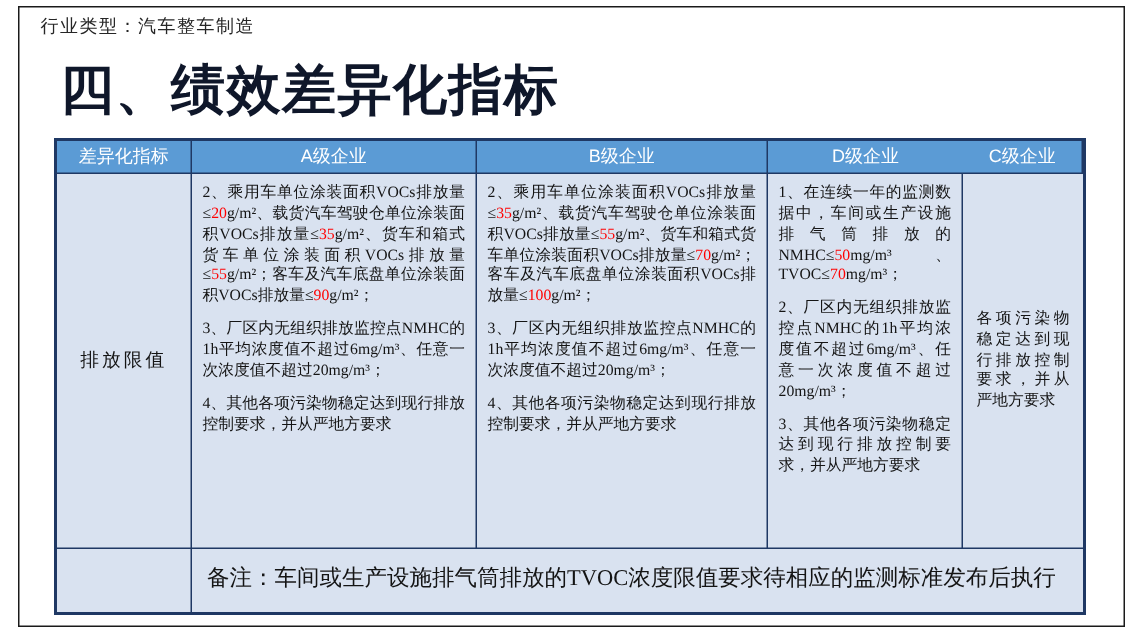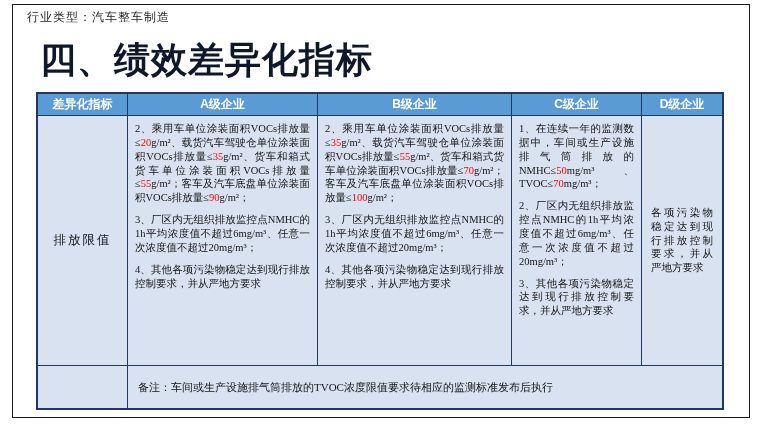--- a/index.html
+++ b/index.html
@@ -23,49 +23,49 @@
     display:grid;
     grid-template-columns:90px 190px 194px 130px 80px;
     grid-template-rows:22px 250px 42px;
     border:2px solid var(--border);
     background:var(--body-bg);
   }
   .cell{box-sizing:border-box;border-right:1px solid var(--border);border-bottom:1px solid var(--border);}
   .no-r{border-right:none;}
   .no-b{border-bottom:none;}
   .th{
-    background:var(--header-bg);color:#ffffff;font-weight:bold;
+    background:var(--header-bg);color:#ffffff;font-weight:normal;
     font-family:"Liberation Sans", sans-serif;font-size:12px;
     display:flex;align-items:center;justify-content:center;
   }
   .td{font-size:10.5px;line-height:1.32;color:#141414;}
   .body-cell{padding:6px 7px 4px;text-align:justify;}
   .para{margin:0 0 8px 0;}
   .para:last-child{margin-bottom:0;}
   .hl{color:var(--red);}
   .label-cell{display:flex;align-items:center;justify-content:center;font-size:12.5px;letter-spacing:2px;}
   .d-cell{display:flex;align-items:center;justify-content:center;text-align:justify;padding:6px 9px;}
-  .note-cell{grid-column:2 / 6;display:flex;align-items:center;padding:0 10px;font-size:11px;}
+  .note-cell{grid-column:2 / 6;display:flex;align-items:center;padding:0 10px;font-size:15px;}
 </style>
 </head>
 <body>
 
 <div class="frame"></div>
 
 <div class="industry">行业类型：汽车整车制造</div>
 
 <div class="title">四、绩效差异化指标</div>
 
 <div class="perf-table">
 
   <div class="cell th">差异化指标</div>
   <div class="cell th">A级企业</div>
   <div class="cell th">B级企业</div>
+  <div class="cell th no-r">D级企业</div>
   <div class="cell th">C级企业</div>
-  <div class="cell th no-r">D级企业</div>
 
   <div class="cell td label-cell">排放限值</div>
   <div class="cell td body-cell">
       <p class="para"><span>2、乘用车单位涂装面积VOCs排放量≤</span><span class="hl">20</span><span>g/m²、载货汽车驾驶仓单位涂装面积VOCs排放量≤</span><span class="hl">35</span><span>g/m²、货车和箱式货车单位涂装面积VOCs排放量≤</span><span class="hl">55</span><span>g/m²；客车及汽车底盘单位涂装面积VOCs排放量≤</span><span class="hl">90</span><span>g/m²；</span></p>
       <p class="para"><span>3、厂区内无组织排放监控点NMHC的1h平均浓度值不超过6mg/m³、任意一次浓度值不超过20mg/m³；</span></p>
       <p class="para"><span>4、其他各项污染物稳定达到现行排放控制要求，并从严地方要求</span></p>
     </div>
   <div class="cell td body-cell">
       <p class="para"><span>2、乘用车单位涂装面积VOCs排放量≤</span><span class="hl">35</span><span>g/m²、载货汽车驾驶仓单位涂装面积VOCs排放量≤</span><span class="hl">55</span><span>g/m²、货车和箱式货车单位涂装面积VOCs排放量≤</span><span class="hl">70</span><span>g/m²；客车及汽车底盘单位涂装面积VOCs排放量≤</span><span class="hl">100</span><span>g/m²；</span></p>
       <p class="para"><span>3、厂区内无组织排放监控点NMHC的1h平均浓度值不超过6mg/m³、任意一次浓度值不超过20mg/m³；</span></p>

